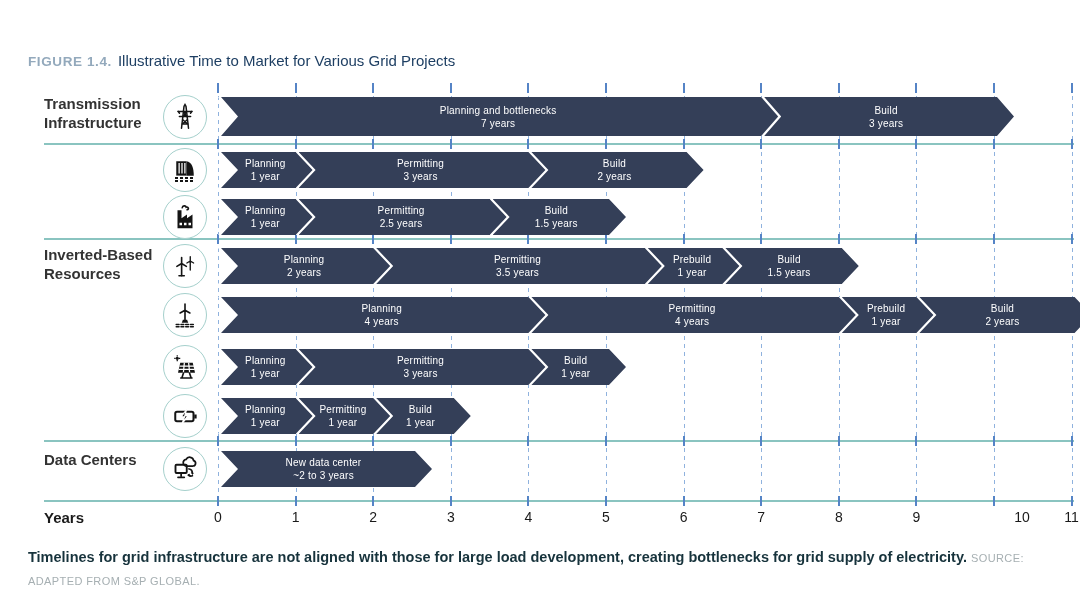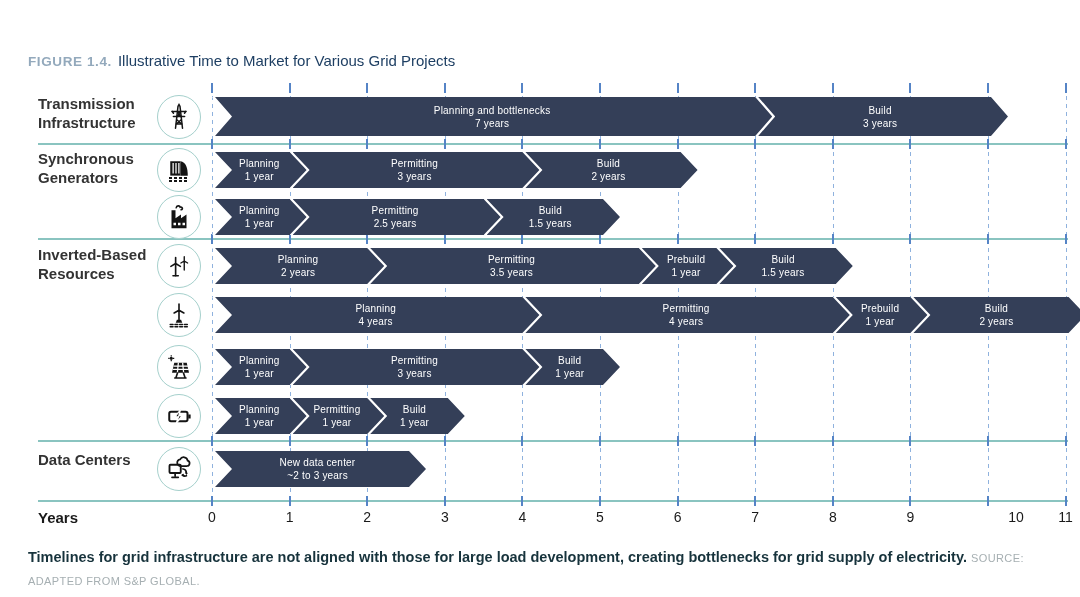--- a/index.html
+++ b/index.html
@@ -6,21 +6,21 @@
   body{font-family:"Liberation Sans","DejaVu Sans",sans-serif;}
   #page{position:relative;width:1080px;height:597px;background:#fff;overflow:hidden;}
 
   
   .zh-title{position:absolute;left:28px;top:12px;font-size:20px;font-weight:bold;color:#3F5E5E;letter-spacing:.5px;}
   .fig-heading{position:absolute;left:28px;top:52px;font-size:15px;}
   .fig-label{font-weight:bold;color:#93A9BC;letter-spacing:.6px;margin-right:6px;font-size:13.5px;}
   .fig-title{font-weight:normal;color:#1E3F63;}
 
   
-  #chart{position:absolute;left:10px;top:0;width:916px;height:597px;}
+  #chart{position:absolute;left:16px;top:0;width:916px;height:597px;}
   .divider{position:absolute;left:28px;width:1030px;height:2px;background:#8AC4C0;z-index:3;}
   .gridline{position:absolute;width:1px;top:88px;height:412px;
     background:repeating-linear-gradient(to bottom,#8FB2DE 0 4px,rgba(0,0,0,0) 4px 8px);z-index:1;}
   .ytick{position:absolute;width:2px;height:10px;background:#5584C6;z-index:4;}
 
   
   .sec-label{position:absolute;left:28px;width:120px;font-size:15px;font-weight:600;color:#333;line-height:1.25;z-index:5;}
 
   
   .icon-circle{position:absolute;left:147px;width:44px;height:44px;border-radius:50%;
@@ -131,21 +131,20 @@
         <div class="ytick" style="left: 1054.6px; top: 436px;"></div>
         <div class="ytick" style="left: 1054.6px; top: 496px;"></div>
       </div>
 
     <div class="divider" style="top:143px"></div>
     <div class="divider" style="top:238px"></div>
     <div class="divider" style="top:440px"></div>
     <div class="divider" style="top:500px"></div>
 
     <div class="sec-label" style="top:95px">Transmission Infrastructure</div>
-    <div class="sec-label" style="top:150px">Synchronous Generators</div>
     <div class="sec-label" style="top:246px">Inverted-Based Resources</div>
     <div class="sec-label" style="top:451px">Data Centers</div>
 
     <div class="icon-circle" style="top:95px">
       <svg viewBox="0 0 24 24" fill="none" stroke="#141414" stroke-width="1.2" stroke-linecap="round">
         <path d="M9.2 21 L11.2 3.5 M14.8 21 L12.8 3.5 M11.2 3.5 L12 2 L12.8 3.5"></path>
         <path d="M6.5 7.5 H17.5 M7.5 11.5 H16.5"></path>
         <path d="M10.7 7.5 L13.4 11.5 M13.3 7.5 L10.6 11.5"></path>
         <path d="M10.2 14.2 L14.2 17.6 M13.8 14.2 L9.8 17.6 M9.8 17.6 H14.2"></path>
         <path d="M6.5 7.5 L7.6 9 M17.5 7.5 L16.4 9"></path>

